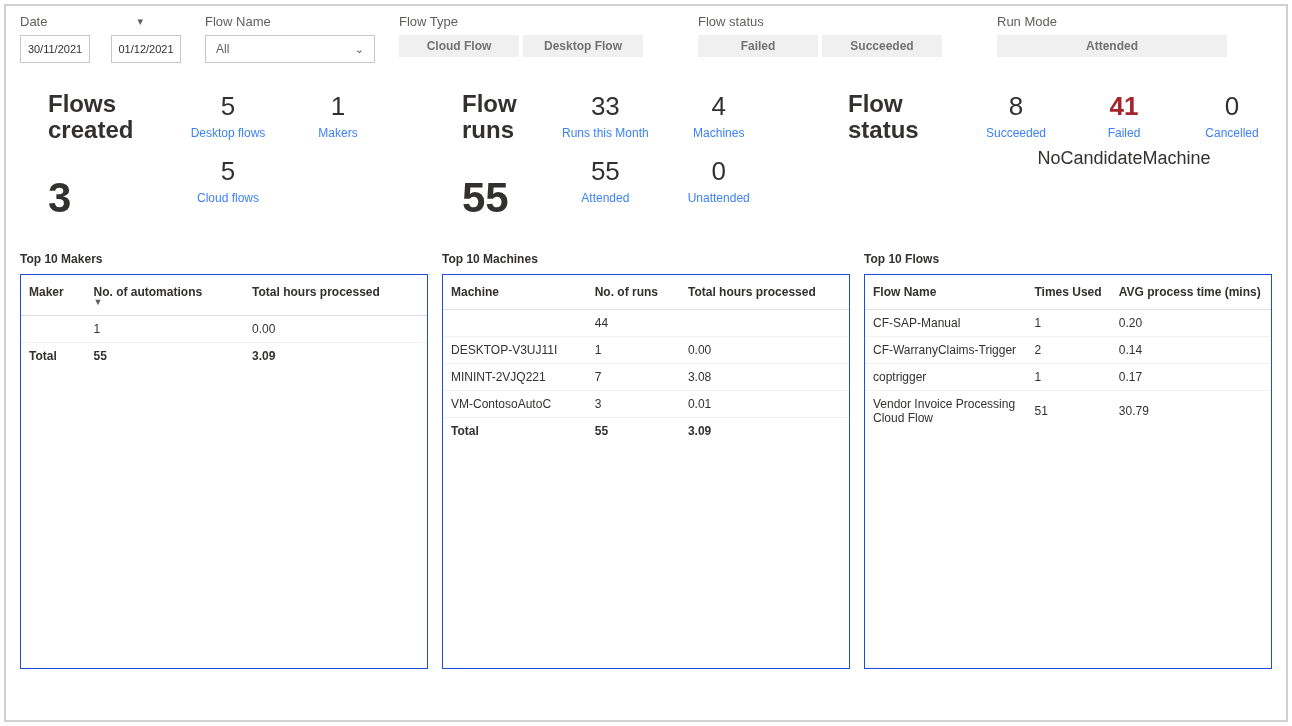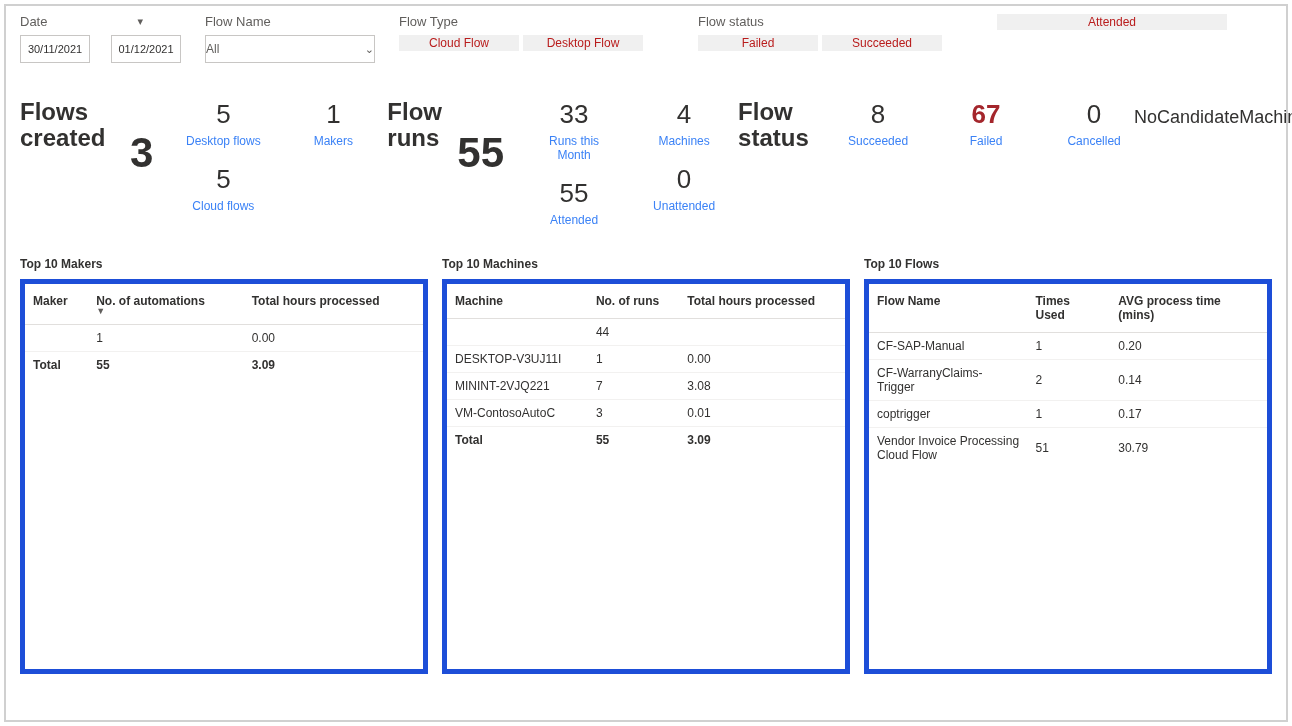--- a/index.html
+++ b/index.html
@@ -11,54 +11,54 @@
       width: 1292px;
     }
     .outer-border {
       border: 2px solid #d0d0d0;
       width: 100%;
       height: 718px;
       padding: 8px 14px;
     }
 
     
-    .filter-row { display: flex; gap: 24px; align-items: flex-start; margin-bottom: 36px; }
+    .filter-row { display: flex; gap: 24px; align-items: flex-start; margin-bottom: 28px; }
     .filter-group { display: flex; flex-direction: column; gap: 6px; }
     .filter-group.wide { flex: 1; }
     .filter-label { font-size: 13px; color: #605e5c; font-weight: 400; }
     .filter-label.date-label { display: flex; align-items: center; gap: 90px; }
     .date-inputs { display: flex; gap: 21px; }
     .date-input { width: 70px; height: 28px; border: 1px solid #c8c6c4; font-size: 11px; text-align: center; background: #fff; color: #323130; }
-    .dropdown { width: 170px; height: 28px; border: 1px solid #c8c6c4; display: flex; align-items: center; justify-content: space-between; padding: 0 0; font-size: 12px; color: #605e5c; cursor: pointer; }
+    .dropdown { width: 170px; height: 28px; border: 1px solid #c8c6c4; display: flex; align-items: center; justify-content: space-between; padding: 0 10px; font-size: 12px; color: #605e5c; cursor: pointer; }
     .btn-seg-row { display: flex; gap: 4px; }
-    .btn-seg { background: #f0f0f0; border: none; height: 16px; min-width: 120px; font-size: 12px; color: #b91c1c; cursor: pointer; }
+    .btn-seg { background: #f0f0f0; border: none; height: 22px; min-width: 120px; font-size: 12px; color: #737373; cursor: pointer; font-weight: bold; }
     .btn-seg.wide { min-width: 230px; }
 
     
     .metrics-row { display: flex; gap: 14px; margin-bottom: 30px; }
     .metrics-card { flex: 1; display: flex; align-items: flex-start; gap: 30px; }
     .metrics-title { font-size: 24px; font-weight: 600; line-height: 1.1; width: 110px; }
     .metrics-title.narrow { width: 70px; }
     .metric-big { font-size: 42px; font-weight: 600; margin-top: 30px; }
-    .metric-block { display:flex; flex-direction:row; }
+    .metric-block { display:flex; flex-direction:column;margin-left:28px; }
     .metric-col { text-align: center; min-width: 80px; }
     .metric-val { font-size: 26px; font-weight: 400; }
     .metric-lbl { font-size: 12px; color: #3b82f6; margin-top: 4px; }
     .stack { display:flex; flex-direction:column; gap: 16px; }
     .status-cols { display:flex; gap: 28px; }
     .failed { color: #a4262c; font-weight: 600; }
     .err-block { text-align:center; margin-top:8px; }
     .err-lbl { font-size: 12px; color: #605e5c; margin-bottom: 2px; }
     .err-val { font-size: 18px; font-weight: 400; }
 
     
     .tables-row { display:flex; gap: 14px; }
     .table-card { flex:1; }
     .table-title { font-size: 12px; font-weight: 600; margin-bottom: 8px; }
-    .tbl-wrap { border: 5px solid #1d4ed8; height: 395px; overflow: hidden; }
+    .tbl-wrap { border: 1px solid #1d4ed8; height: 395px; overflow: hidden; }
     table { width:100%; border-collapse: collapse; font-size: 12px; }
     th { text-align: left; font-weight: 600; padding: 10px 8px; border-bottom: 1px solid #e1dfdd; vertical-align: top; }
     th.right, td.right { text-align: left; }
     td { padding: 6px 8px; border-bottom: 1px solid #f2f1f0; }
     tr.total-row td { font-weight: 700; border-bottom: none; }
     tr.noborder td { border-bottom: none; }
     .sort-caret { display:block; font-size:9px; color:#605e5c; line-height:6px; }
     .chev { font-size:11px; color:#605e5c; }
   </style>
 </head>
@@ -96,20 +96,21 @@
 
     <div class="filter-group wide">
       <div class="filter-label">Flow status</div>
       <div class="btn-seg-row">
         <button class="btn-seg">Failed</button>
         <button class="btn-seg">Succeeded</button>
       </div>
     </div>
 
     <div class="filter-group wide">
+      <div class="filter-label">Run Mode</div>
       <div class="btn-seg-row">
         <button class="btn-seg wide">Attended</button>
       </div>
     </div>
   </div>
 
   <div class="metrics-row">
 
     <div class="metrics-card">
       <div class="metric-block">
@@ -161,21 +162,21 @@
 
     <div class="metrics-card">
       <div class="metrics-title narrow">Flow status</div>
       <div class="metric-block" style="flex:1;">
         <div class="status-cols">
           <div class="metric-col">
             <div class="metric-val">8</div>
             <div class="metric-lbl">Succeeded</div>
           </div>
           <div class="metric-col">
-            <div class="metric-val failed">67</div>
+            <div class="metric-val failed">41</div>
             <div class="metric-lbl">Failed</div>
           </div>
           <div class="metric-col">
             <div class="metric-val">0</div>
             <div class="metric-lbl">Cancelled</div>
           </div>
         </div>
         <div class="err-block">
           <div class="err-val">NoCandidateMachine</div>
         </div>

